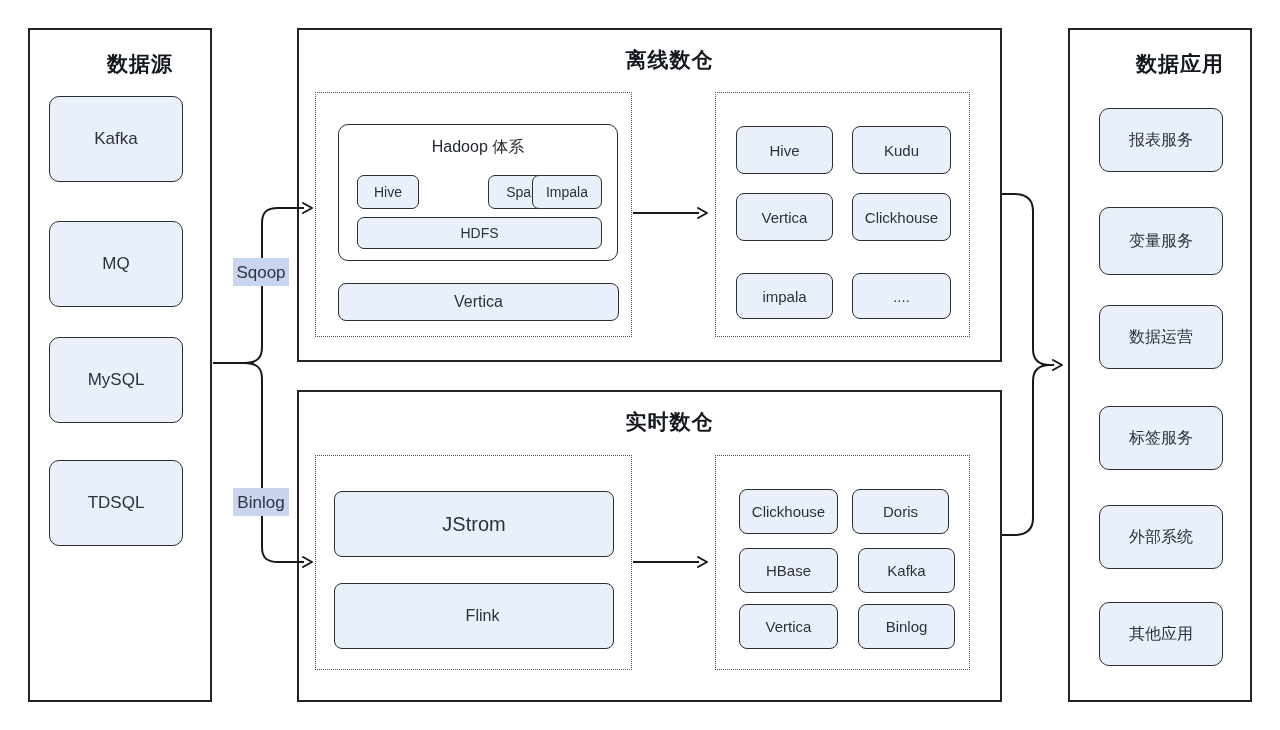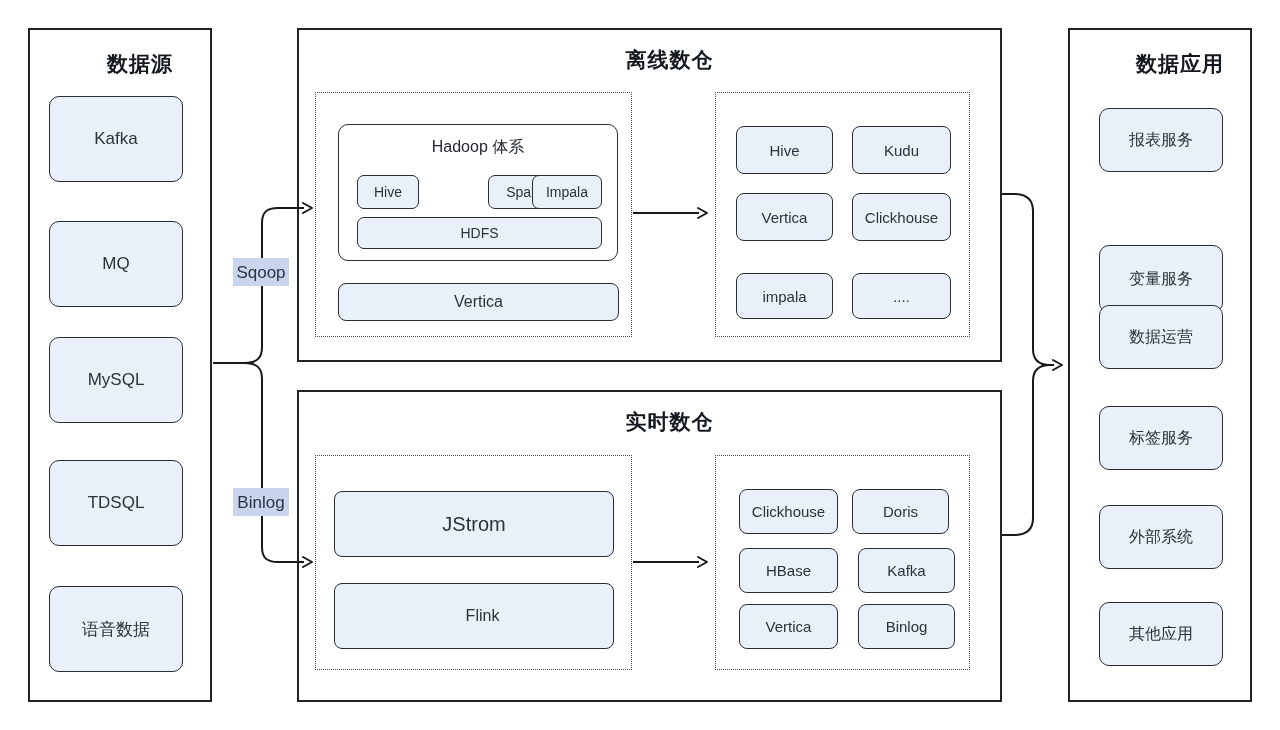--- a/index.html
+++ b/index.html
@@ -82,21 +82,20 @@
 <body>
 
 <div class="canvas">
 
   <div class="panel" style="left:28px; top:28px; width:184px; height:674px;">
     <div class="panel-title" style="top:20px;">数据源</div>
     <div class="node" style="left:19px; top:66px; width:134px; height:86px;">Kafka</div>
     <div class="node" style="left:19px; top:191px; width:134px; height:86px;">MQ</div>
     <div class="node" style="left:19px; top:307px; width:134px; height:86px;">MySQL</div>
     <div class="node" style="left:19px; top:430px; width:134px; height:86px;">TDSQL</div>
-    <div class="node" style="left:19px; top:556px; width:134px; height:86px;">语音数据</div>
   </div>
 
   <div class="panel" style="left:297px; top:28px; width:705px; height:334px;">
     <div class="panel-title" style="top:16px;">离线数仓</div>
 
     <div class="dotted-group" style="left:16px; top:62px; width:317px; height:245px;">
       <div class="container-box" style="left:22px; top:31px; width:280px; height:137px;">
         <div class="inner-title">Hadoop 体系</div>
         <div class="node chip" style="left:18px; top:50px; width:62px; height:34px;">Hive</div>
         <div class="node chip" style="left:101px; top:50px; width:73px; height:34px;margin-left:48px;">Spark</div>
@@ -130,21 +129,21 @@
       <div class="node small" style="left:23px; top:92px; width:99px; height:45px;">HBase</div>
       <div class="node small" style="left:142px; top:92px; width:97px; height:45px;">Kafka</div>
       <div class="node small" style="left:23px; top:148px; width:99px; height:45px;">Vertica</div>
       <div class="node small" style="left:142px; top:148px; width:97px; height:45px;">Binlog</div>
     </div>
   </div>
 
   <div class="panel" style="left:1068px; top:28px; width:184px; height:674px;">
     <div class="panel-title" style="top:20px;">数据应用</div>
     <div class="node" style="left:29px; top:78px; width:124px; height:64px; font-size:16px;">报表服务</div>
-    <div class="node" style="left:29px; top:177px; width:124px; height:68px; font-size:16px;margin-top:38px;">变量服务</div>
+    <div class="node" style="left:29px; top:177px; width:124px; height:68px; font-size:16px;">变量服务</div>
     <div class="node" style="left:29px; top:275px; width:124px; height:64px; font-size:16px;">数据运营</div>
     <div class="node" style="left:29px; top:376px; width:124px; height:64px; font-size:16px;">标签服务</div>
     <div class="node" style="left:29px; top:475px; width:124px; height:64px; font-size:16px;">外部系统</div>
     <div class="node" style="left:29px; top:572px; width:124px; height:64px; font-size:16px;">其他应用</div>
   </div>
 
   <svg class="edges-layer" viewBox="0 0 1280 730" xmlns="http://www.w3.org/2000/svg">
     <defs>
       <marker id="arrow" markerUnits="userSpaceOnUse" markerWidth="14" markerHeight="14" viewBox="0 0 14 14" refX="3" refY="7" orient="auto">
         <path d="M2,2 L11,7 L2,12" fill="none" stroke="#191919" stroke-width="2" stroke-linecap="round" stroke-linejoin="round"></path>

